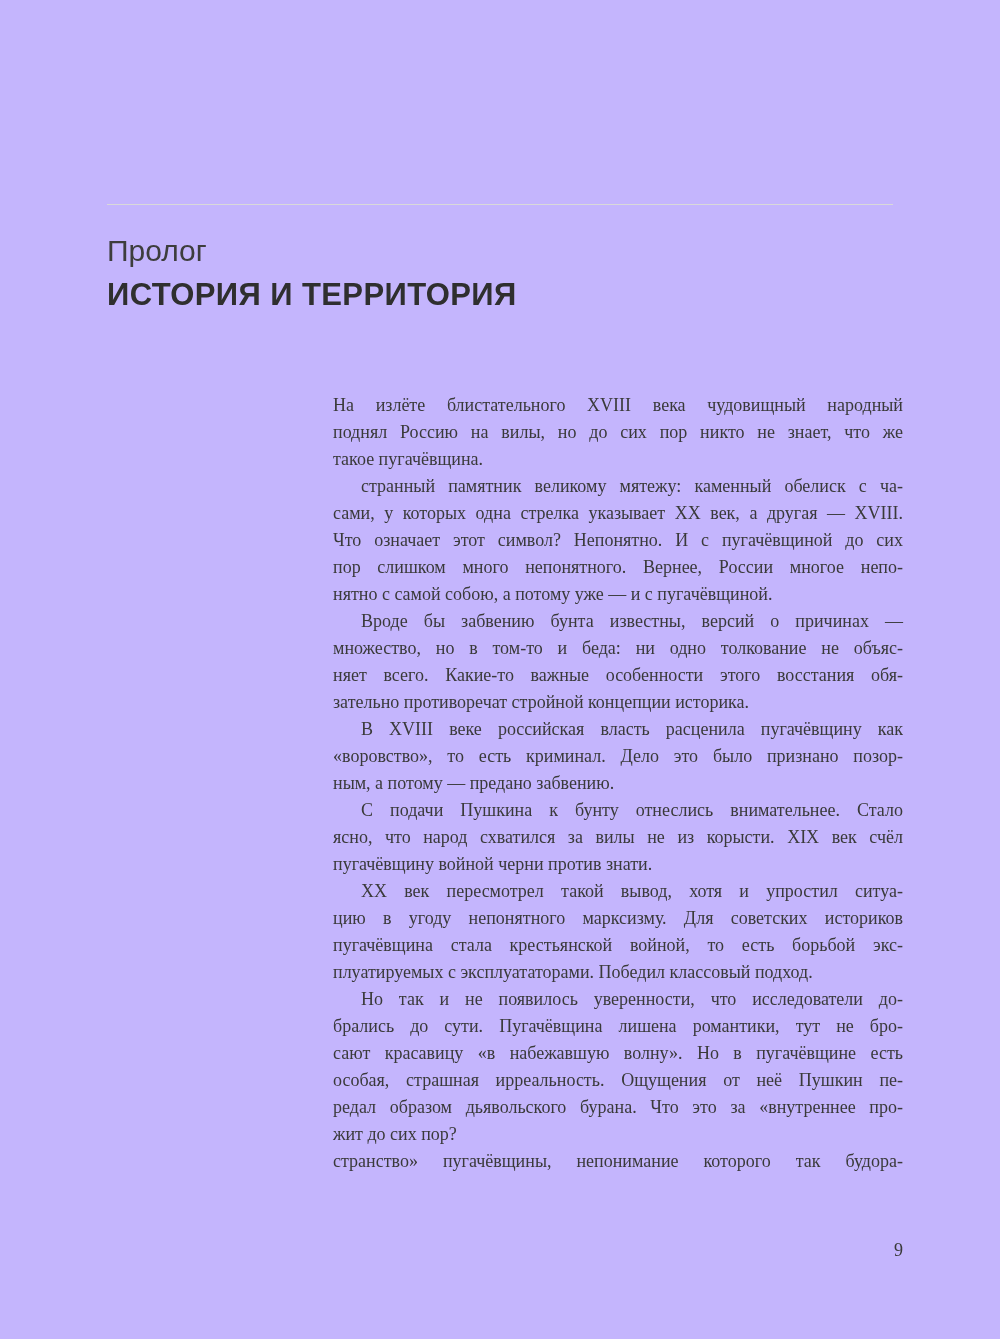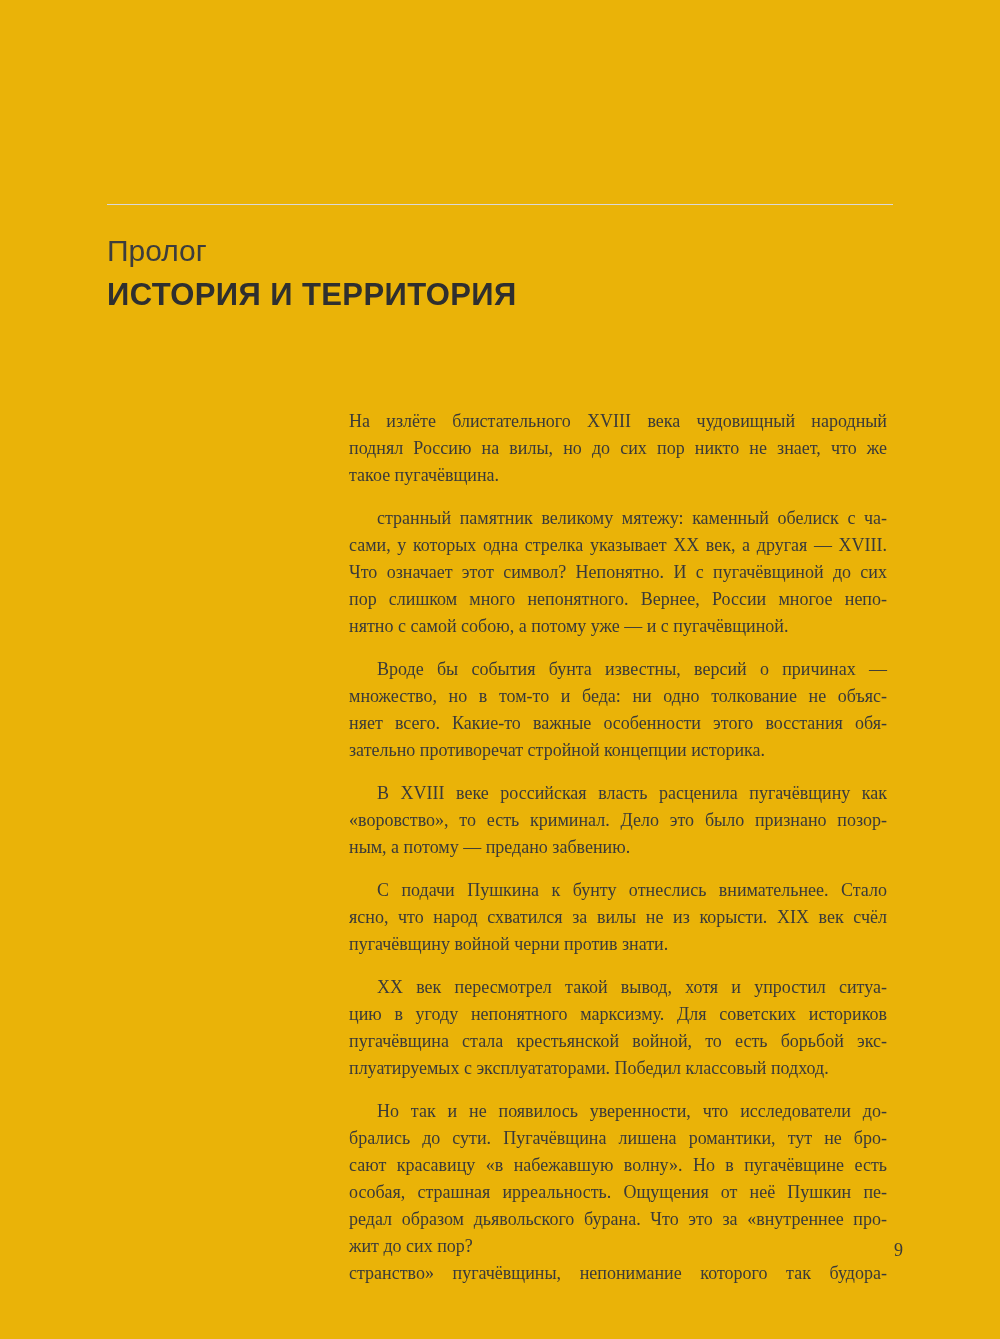--- a/index.html
+++ b/index.html
@@ -1,21 +1,21 @@
 <!DOCTYPE html>
 <html><head>
 <meta charset="utf-8">
 <style>
   * { margin: 0; padding: 0; box-sizing: border-box; }
   html, body { background: #ffffff; }
   .page {
     position: relative;
     width: 1000px;
     height: 1339px;
-    background: #eab308;
+    background: #c4b5fd;
     overflow: hidden;
     font-family: "Liberation Serif", serif;
   }
   .top-rule {
     position: absolute;
     left: 107px;
     top: 204px;
     width: 786px;
     height: 0;
     border-top: 1px solid #d9d9d9;
@@ -43,21 +43,21 @@
   .body-text {
     position: absolute;
     left: 333px;
     top: 392px;
     width: 570px;
     font-family: "Liberation Serif", serif;
     font-size: 18px;
     line-height: 27px;
     color: #3a3a3a;
   }
-  .paragraph { margin: 16px; }
+  .paragraph { margin: 0; }
   .line {
     white-space: nowrap;
     text-align: justify;
     text-align-last: justify;
   }
   .line.last {
     text-align-last: left;
   }
   .paragraph.indent .line:first-child {
     padding-left: 28px;
@@ -87,21 +87,21 @@
         <div class="line last">такое пугачёвщина.</div>
       </div>
       <div class="paragraph indent">
         <div class="line">странный памятник великому мятежу: каменный обелиск с ча-</div>
         <div class="line">сами, у которых одна стрелка указывает XX век, а другая — XVIII.</div>
         <div class="line">Что означает этот символ? Непонятно. И с пугачёвщиной до сих</div>
         <div class="line">пор слишком много непонятного. Вернее, России многое непо-</div>
         <div class="line last">нятно с самой собою, а потому уже — и с пугачёвщиной.</div>
       </div>
       <div class="paragraph indent">
-        <div class="line">Вроде бы события бунта известны, версий о причинах —</div>
+        <div class="line">Вроде бы забвению бунта известны, версий о причинах —</div>
         <div class="line">множество, но в том-то и беда: ни одно толкование не объяс-</div>
         <div class="line">няет всего. Какие-то важные особенности этого восстания обя-</div>
         <div class="line last">зательно противоречат стройной концепции историка.</div>
       </div>
       <div class="paragraph indent">
         <div class="line">В XVIII веке российская власть расценила пугачёвщину как</div>
         <div class="line">«воровство», то есть криминал. Дело это было признано позор-</div>
         <div class="line last">ным, а потому — предано забвению.</div>
       </div>
       <div class="paragraph indent">

